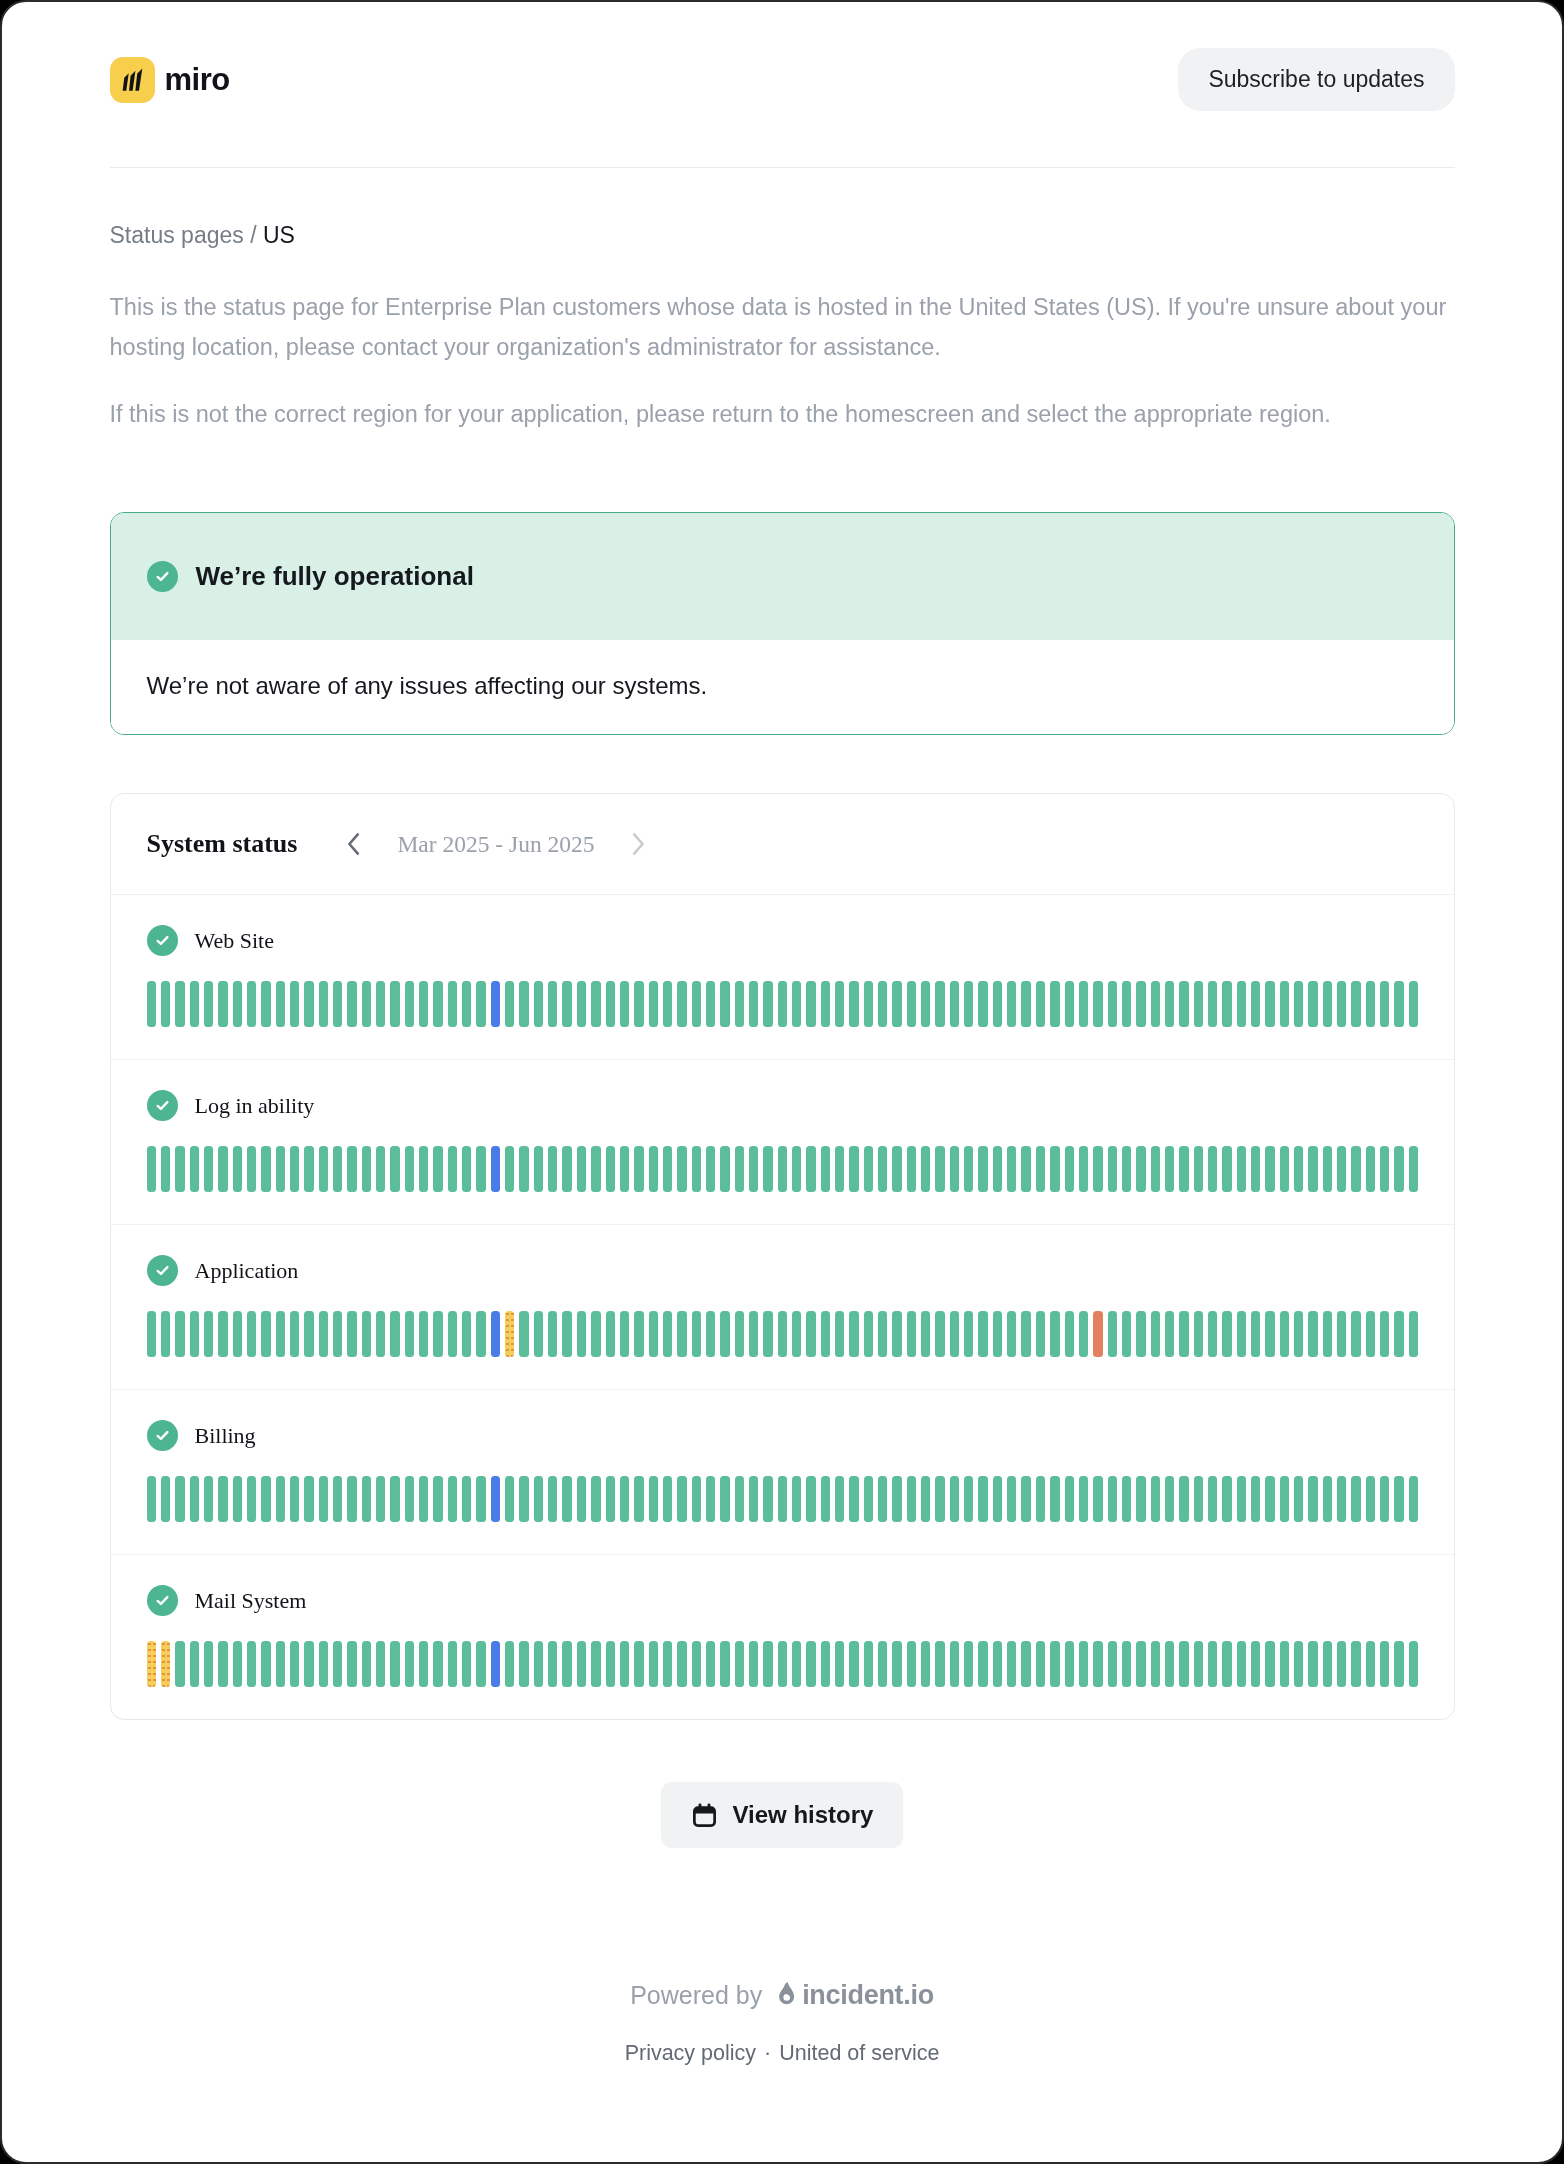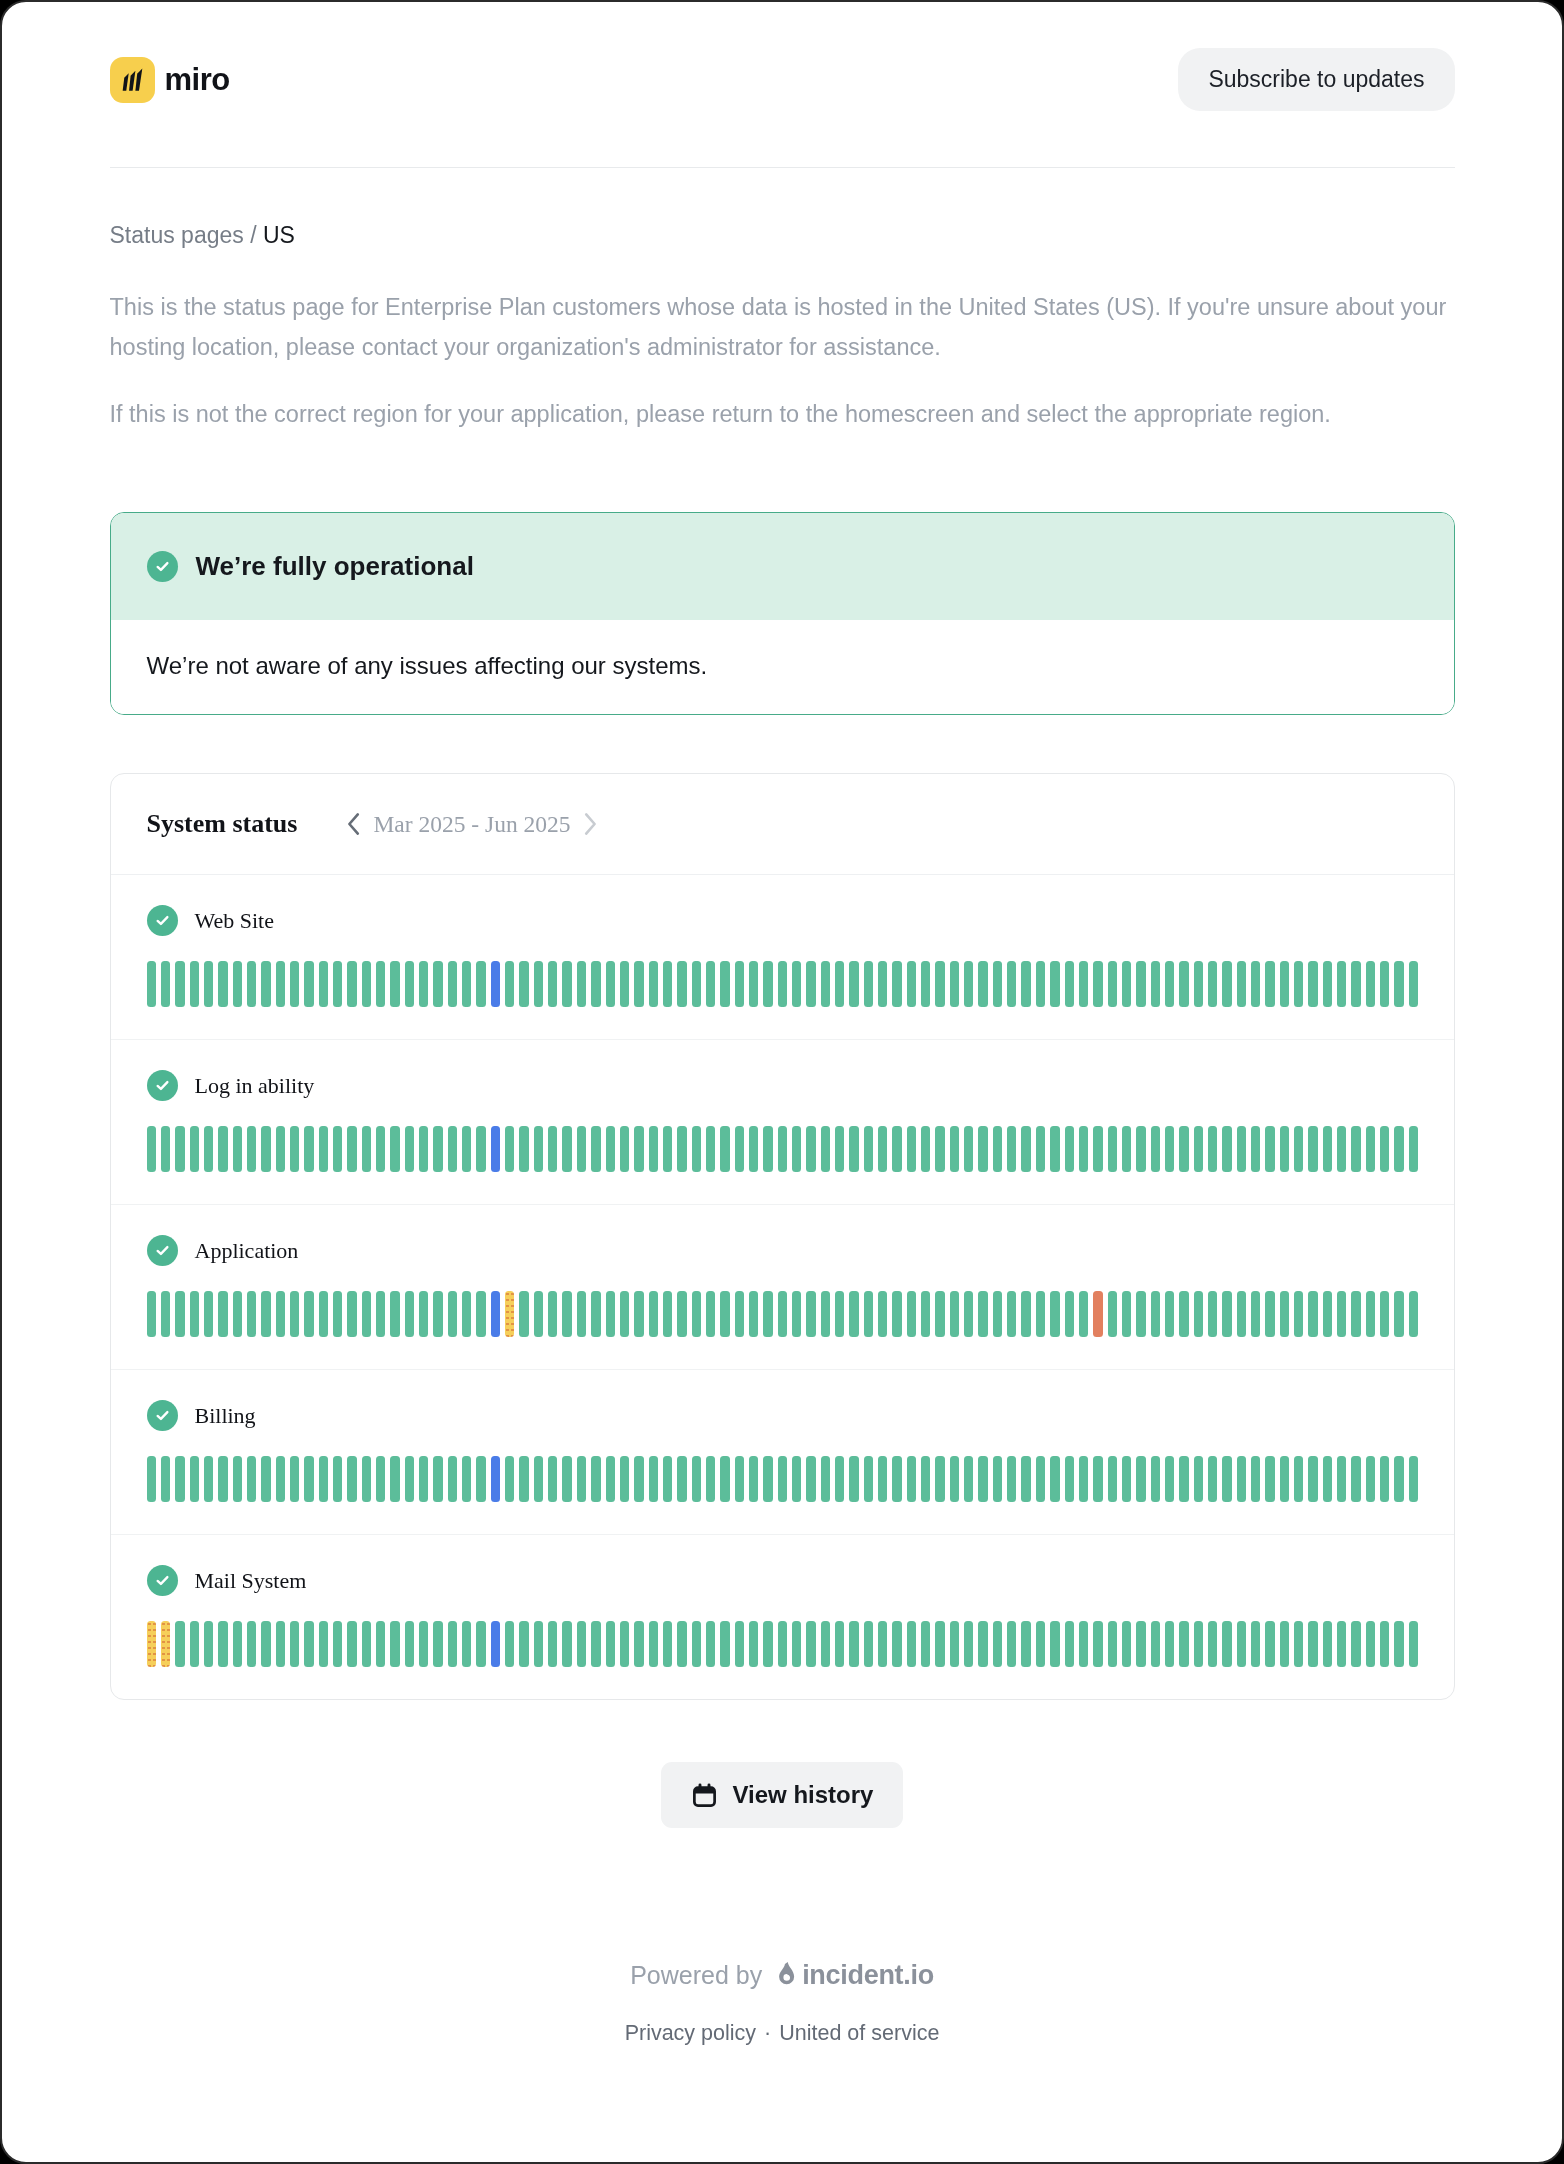--- a/index.html
+++ b/index.html
@@ -69,21 +69,21 @@
 
   
   .status-banner {
     margin-top: 78px;
     border: 1.5px solid var(--banner-border);
     border-radius: 14px;
     overflow: hidden;
   }
   .status-banner-head {
     background: var(--banner-bg);
-    padding: 38px 36px;
+    padding: 48px 36px;
     display: flex;
     align-items: flex-start;
     gap: 18px;
   }
   .status-banner-title { font-size: 26px; font-weight: 600; color: #15181d; }
   .status-banner-body {
     background: #ffffff;
     padding: 32px 36px 34px 36px;
     font-size: 24px;
     color: #15181d;
@@ -109,21 +109,21 @@
     font-family: Liberation Serif, serif;
   }
   .status-card-header {
     display: flex;
     align-items: center;
     gap: 44px;
     padding: 34px 36px;
     border-bottom: 1px solid #eef0f2;
   }
   .status-card-title { font-size: 26px; font-weight: 700; color: #111318; }
-  .date-nav { display: flex; align-items: center; gap: 8px; }
+  .date-nav { display: flex; align-items: center; gap: 32px; }
   .nav-arrow {
     background: none; border: none; cursor: pointer;
     display: inline-flex; align-items: center; padding: 4px;
   }
   .date-range { font-size: 23.5px; color: #9aa1ab; }
 
   .service-row { padding: 30px 36px 32px 36px; border-bottom: 1px solid #f0f2f3; }
   .service-row:last-child { border-bottom: none; }
   .service-label { display: flex; align-items: center; gap: 17px; }
   .service-name { font-size: 22px; font-weight: 500; color: #111318; }

